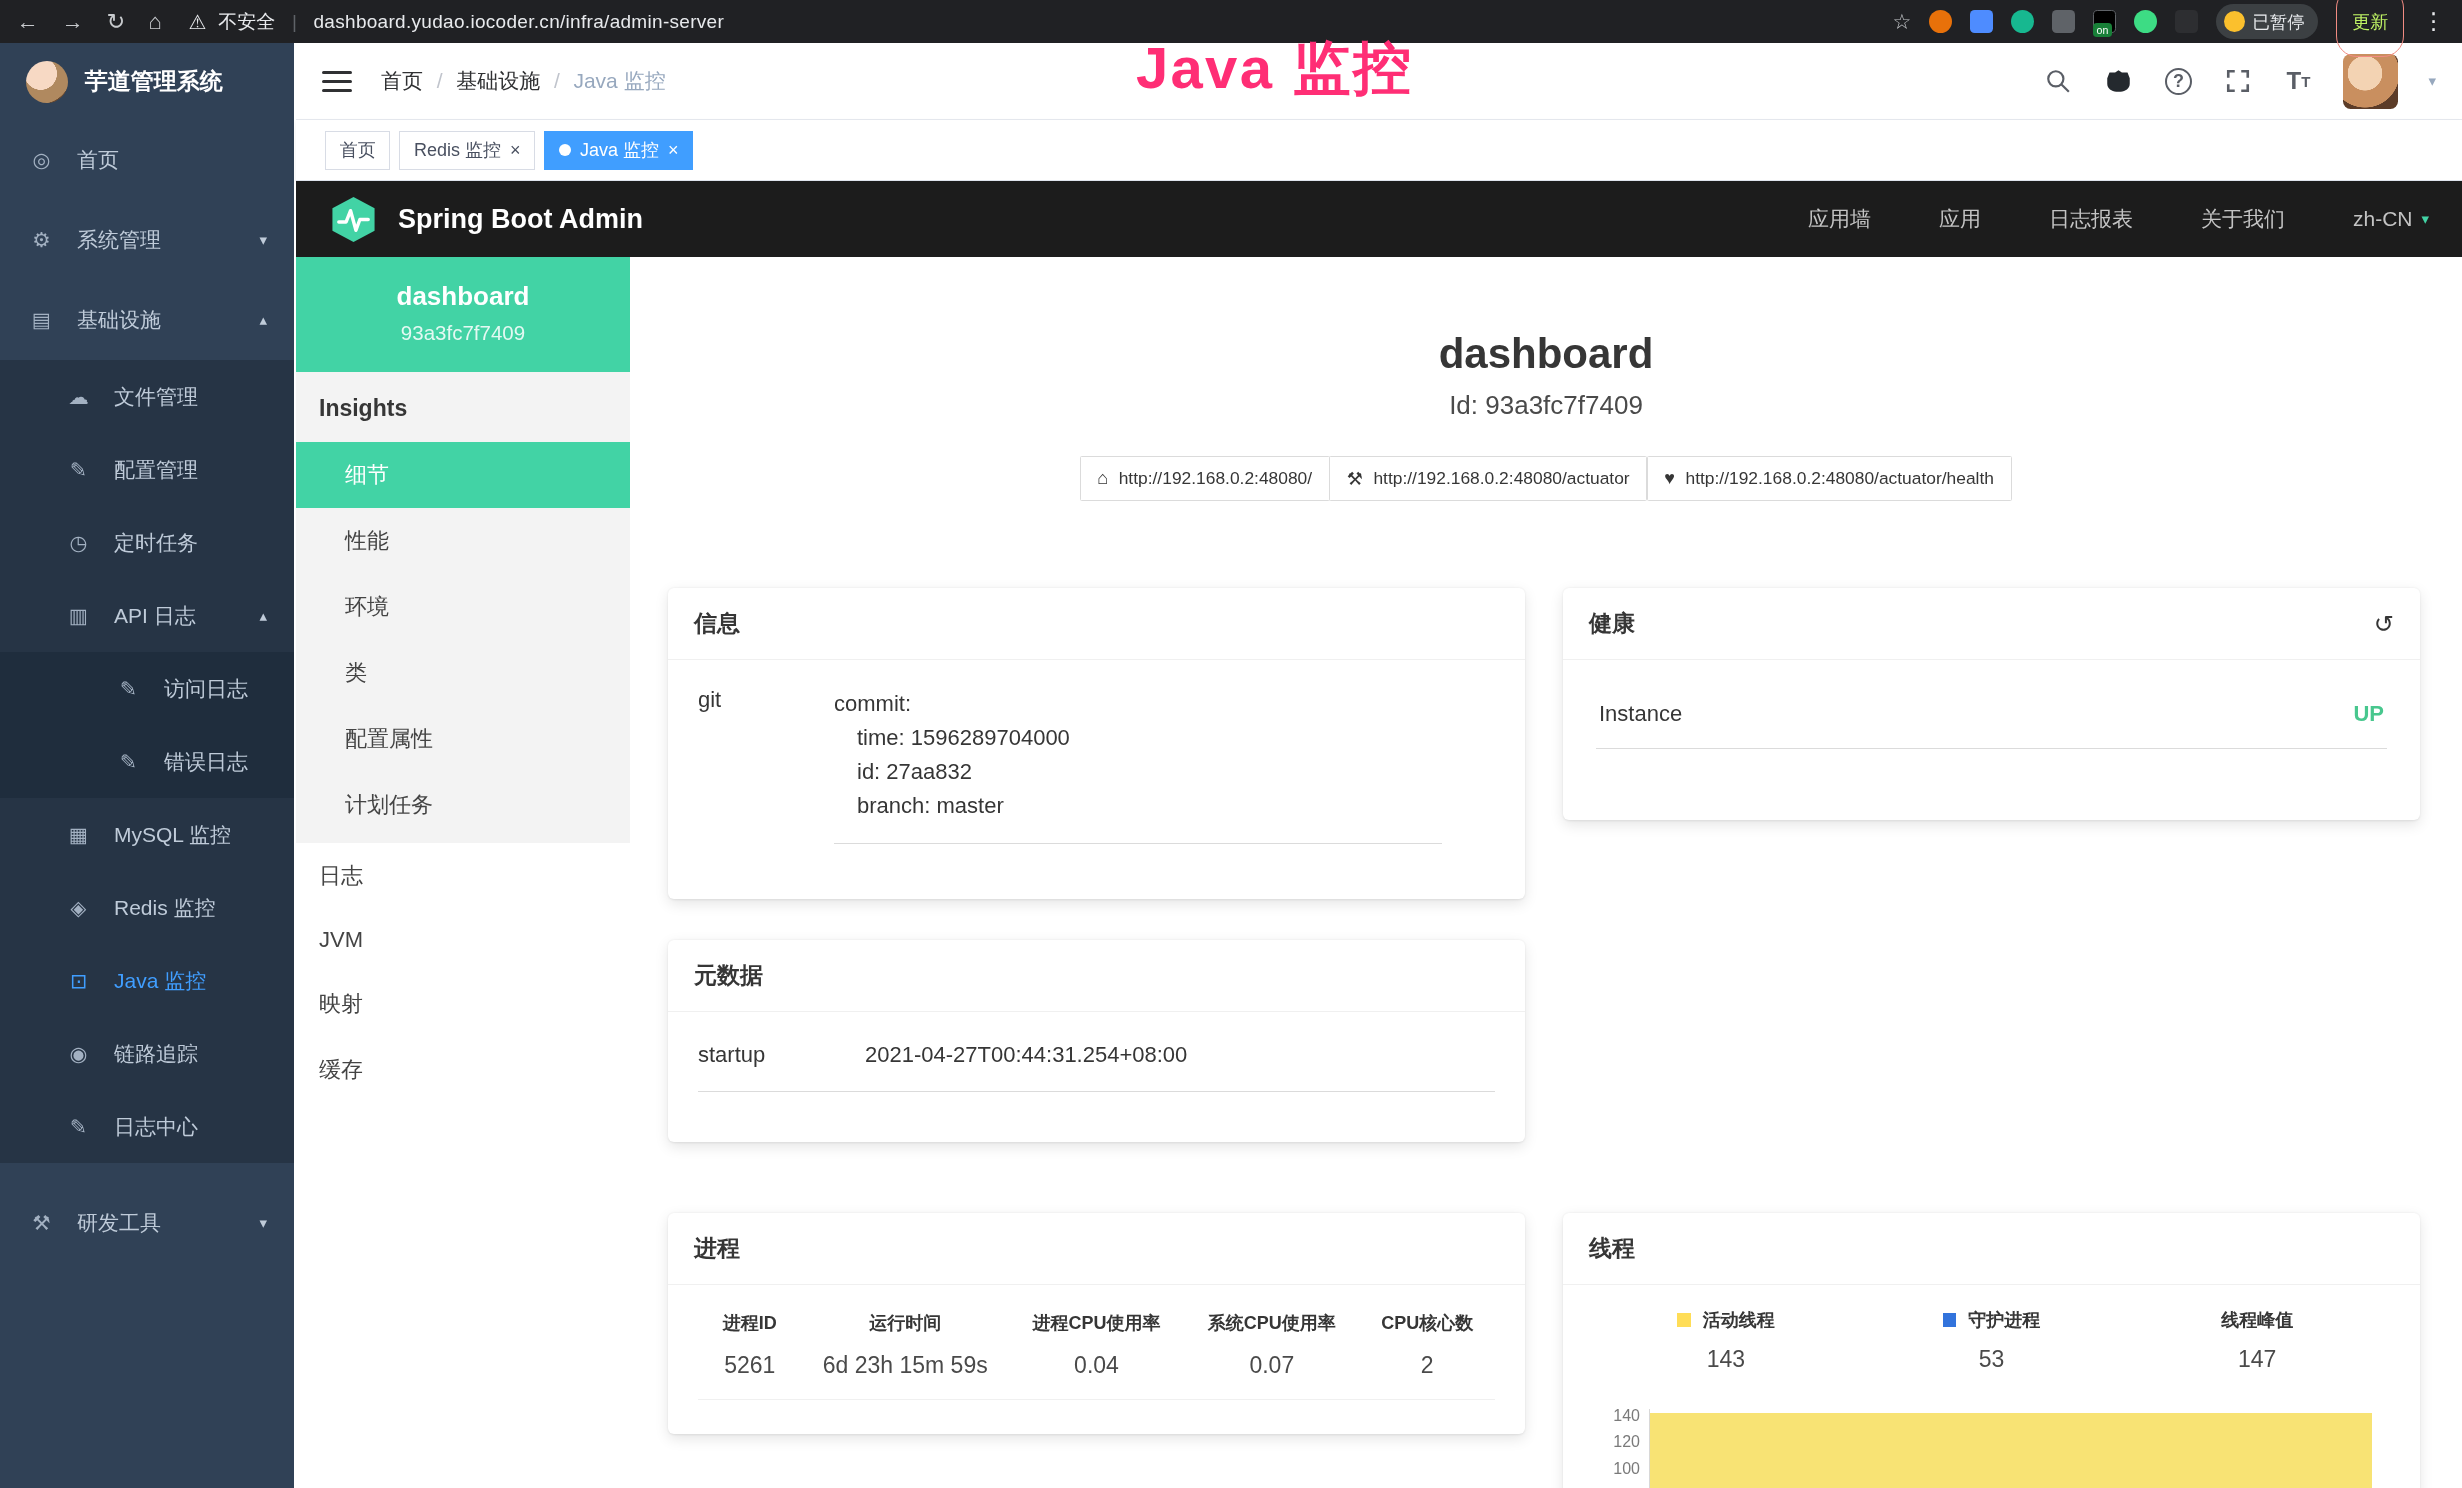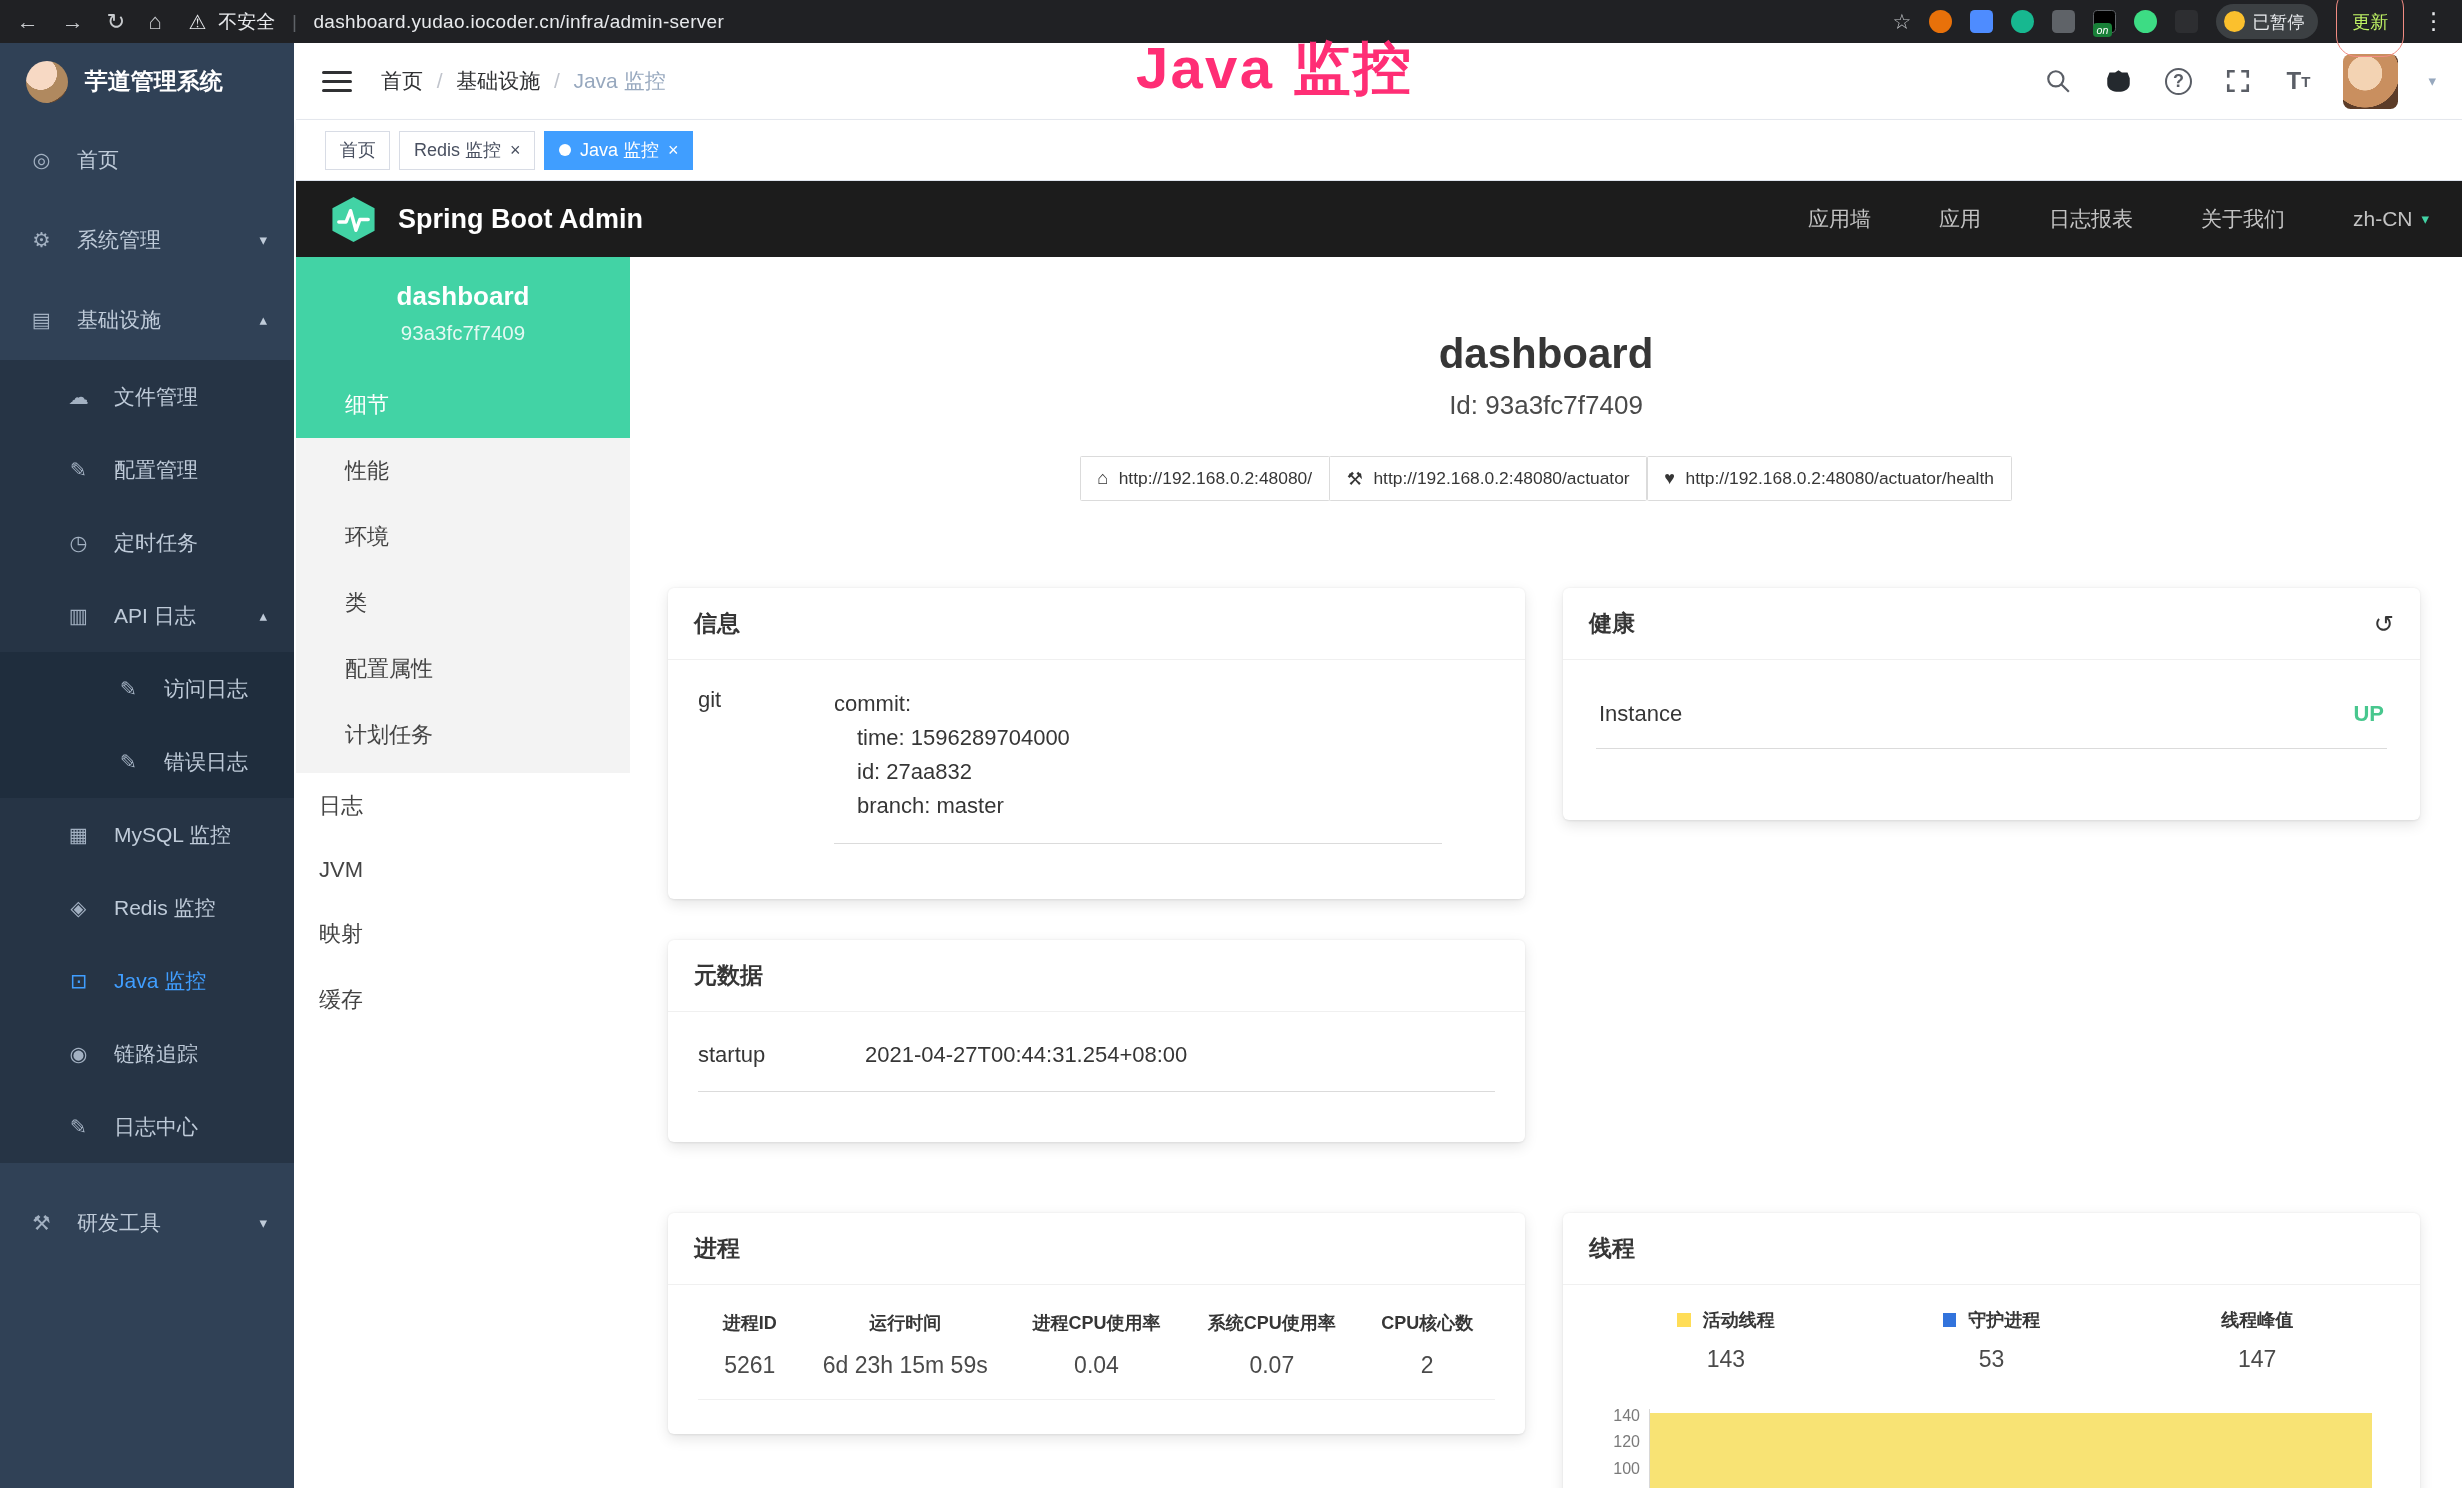--- a/index.html
+++ b/index.html
@@ -14,21 +14,21 @@
   .addr { display:flex; align-items:center; gap:12px; margin-left:27px; font-size:19px; }
   .addr .warn { color:#e8eaed; font-size:20px; }
   .addr .sec { color:#e8eaed; }
   .addr .sep { color:#5f6368; padding:0 4.6px; }
   .addr .url { color:#e8eaed; letter-spacing:0.3px; }
   .bright { margin-left:auto; display:flex; align-items:center; gap:18px; }
   .bright .star { font-size:21px; color:#c7cacd; }
   .ext { width:23px; height:23px; border-radius:50%; position:relative; }
   .ext.e1 { background:#e8710a; } .ext.e2 { background:#4e8cff; border-radius:4.6px; }
   .ext.e3 { background:#17b890; } .ext.e4 { background:#5f6368; border-radius:4.6px; }
-  .ext.e5 { background:#000000; border:1.5px solid #5f6368; border-radius:4.6px;font-style:italic; }
+  .ext.e5 { background:#000000; border:1.5px solid #5f6368; border-radius:4.6px; }
   .ext.e6 { background:#3ddc84; } .ext.e7 { background:#2d2e31; border-radius:4.6px; }
   .ext .onb { position:absolute; bottom:-4.6px; left:-1.5px; background:#1a73e8; color:#fff; font-size:10.6px; padding:0.8px 3.8px; border-radius:3.8px; background:#188038; }
   .paused { display:flex; align-items:center; gap:7.6px; background:#3c4043; border-radius:21px; padding:5.3px 13.7px 5.3px 7.6px; font-size:17.4px; color:#e8eaed; }
   .smiley { width:21px; height:21px; border-radius:50%; background:#fbc02d; }
   .update-btn { border:1.5px solid #f28b82; color:#bef264; border-radius:21px; padding:22px 15px; font-size:18px; background:transparent; }
   .more { font-size:23px; color:#e8eaed; }
 
   
   .sidebar { position:absolute; top:43px; left:0; width:294px; bottom:0; background:#304156; color:#bfcbd9; overflow:hidden; }
   .logo-row { height:77px; display:flex; align-items:center; gap:16.7px; padding:0 26px; }
@@ -335,20 +335,21 @@
     </div>
 
     <div class="sba-body">
 
       <div class="sba-sidebar">
         <div class="sba-app-head">
           <div class="name">dashboard</div>
           <div class="id">93a3fc7f7409</div>
         </div>
         <div class="sba-group">
+          <div class="sba-group-label">Insights</div>
           <div class="sba-item active">细节</div>
           <div class="sba-item">性能</div>
           <div class="sba-item">环境</div>
           <div class="sba-item">类</div>
           <div class="sba-item">配置属性</div>
           <div class="sba-item">计划任务</div>
         </div>
         <div class="sba-top-item">日志</div>
         <div class="sba-top-item">JVM</div>
         <div class="sba-top-item">映射</div>

